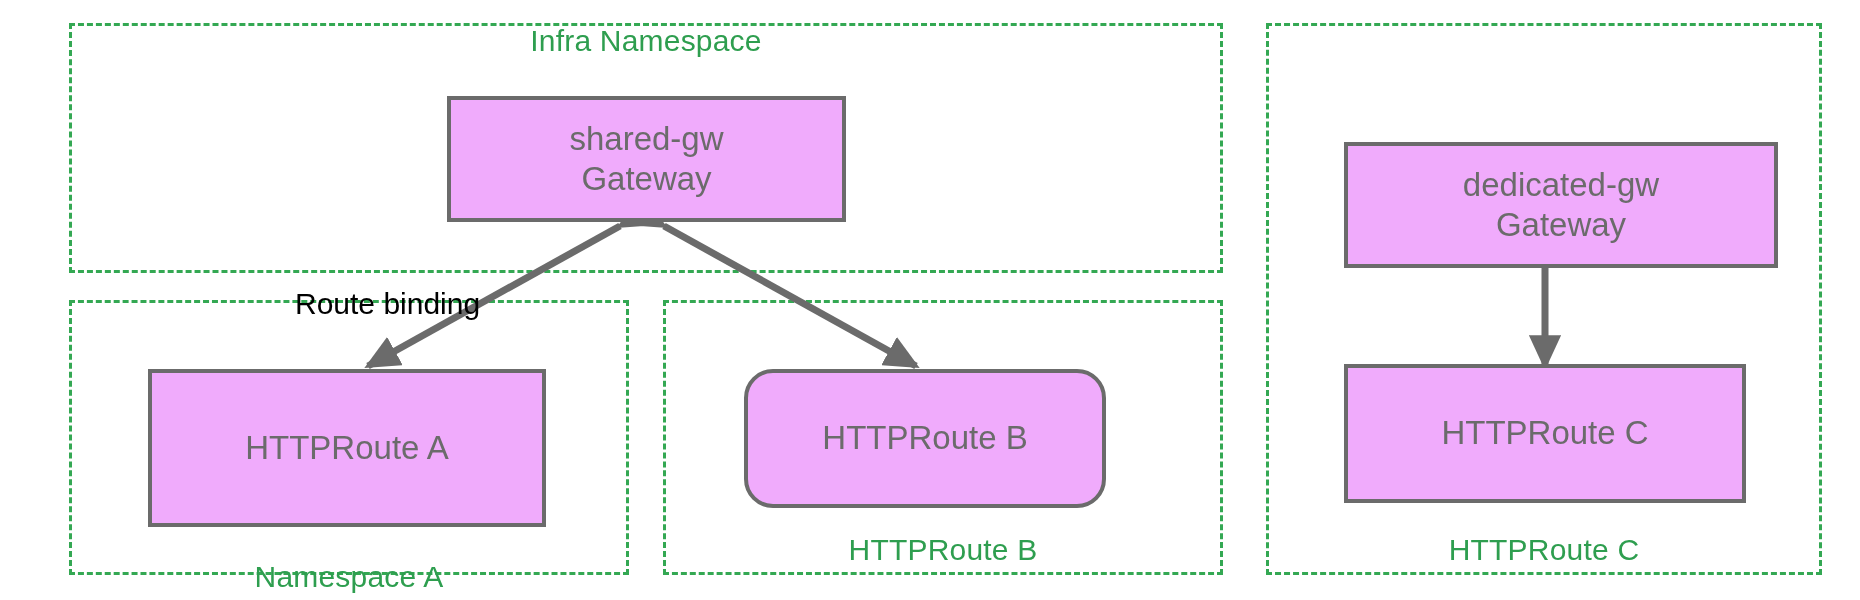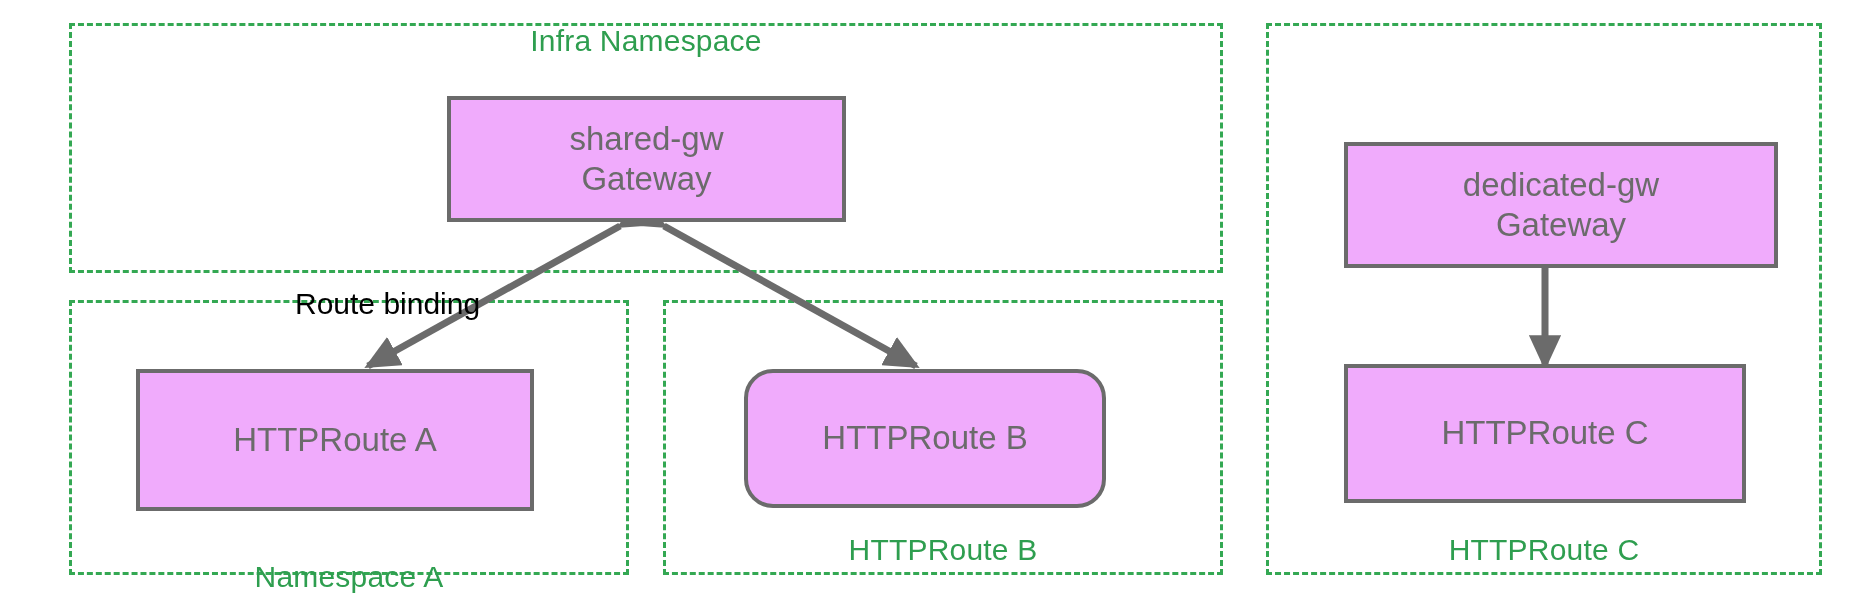--- a/index.html
+++ b/index.html
@@ -118,21 +118,21 @@
   <div class="node-box" style="left:447px; top:96px; width:399px; height:126px;">
     <span class="node-text">shared-gw
 Gateway</span>
   </div>
 
   <div class="node-box" style="left:1344px; top:96px; width:434px; height:126px;margin-top:46px;">
     <span class="node-text">dedicated-gw
 Gateway</span>
   </div>
 
-  <div class="node-box" style="left:136px; top:369px; width:398px; height:142px;">
+  <div class="node-box" style="left:148px; top:369px; width:398px; height:158px;">
     <span class="node-text">HTTPRoute A</span>
   </div>
 
   <div class="node-box" style="left:744px; top:369px; width:362px; height:139px;border-radius:29px;">
     <span class="node-text">HTTPRoute B</span>
   </div>
 
   <div class="node-box" style="left:1344px; top:364px; width:402px; height:139px;">
     <span class="node-text">HTTPRoute C</span>
   </div>

